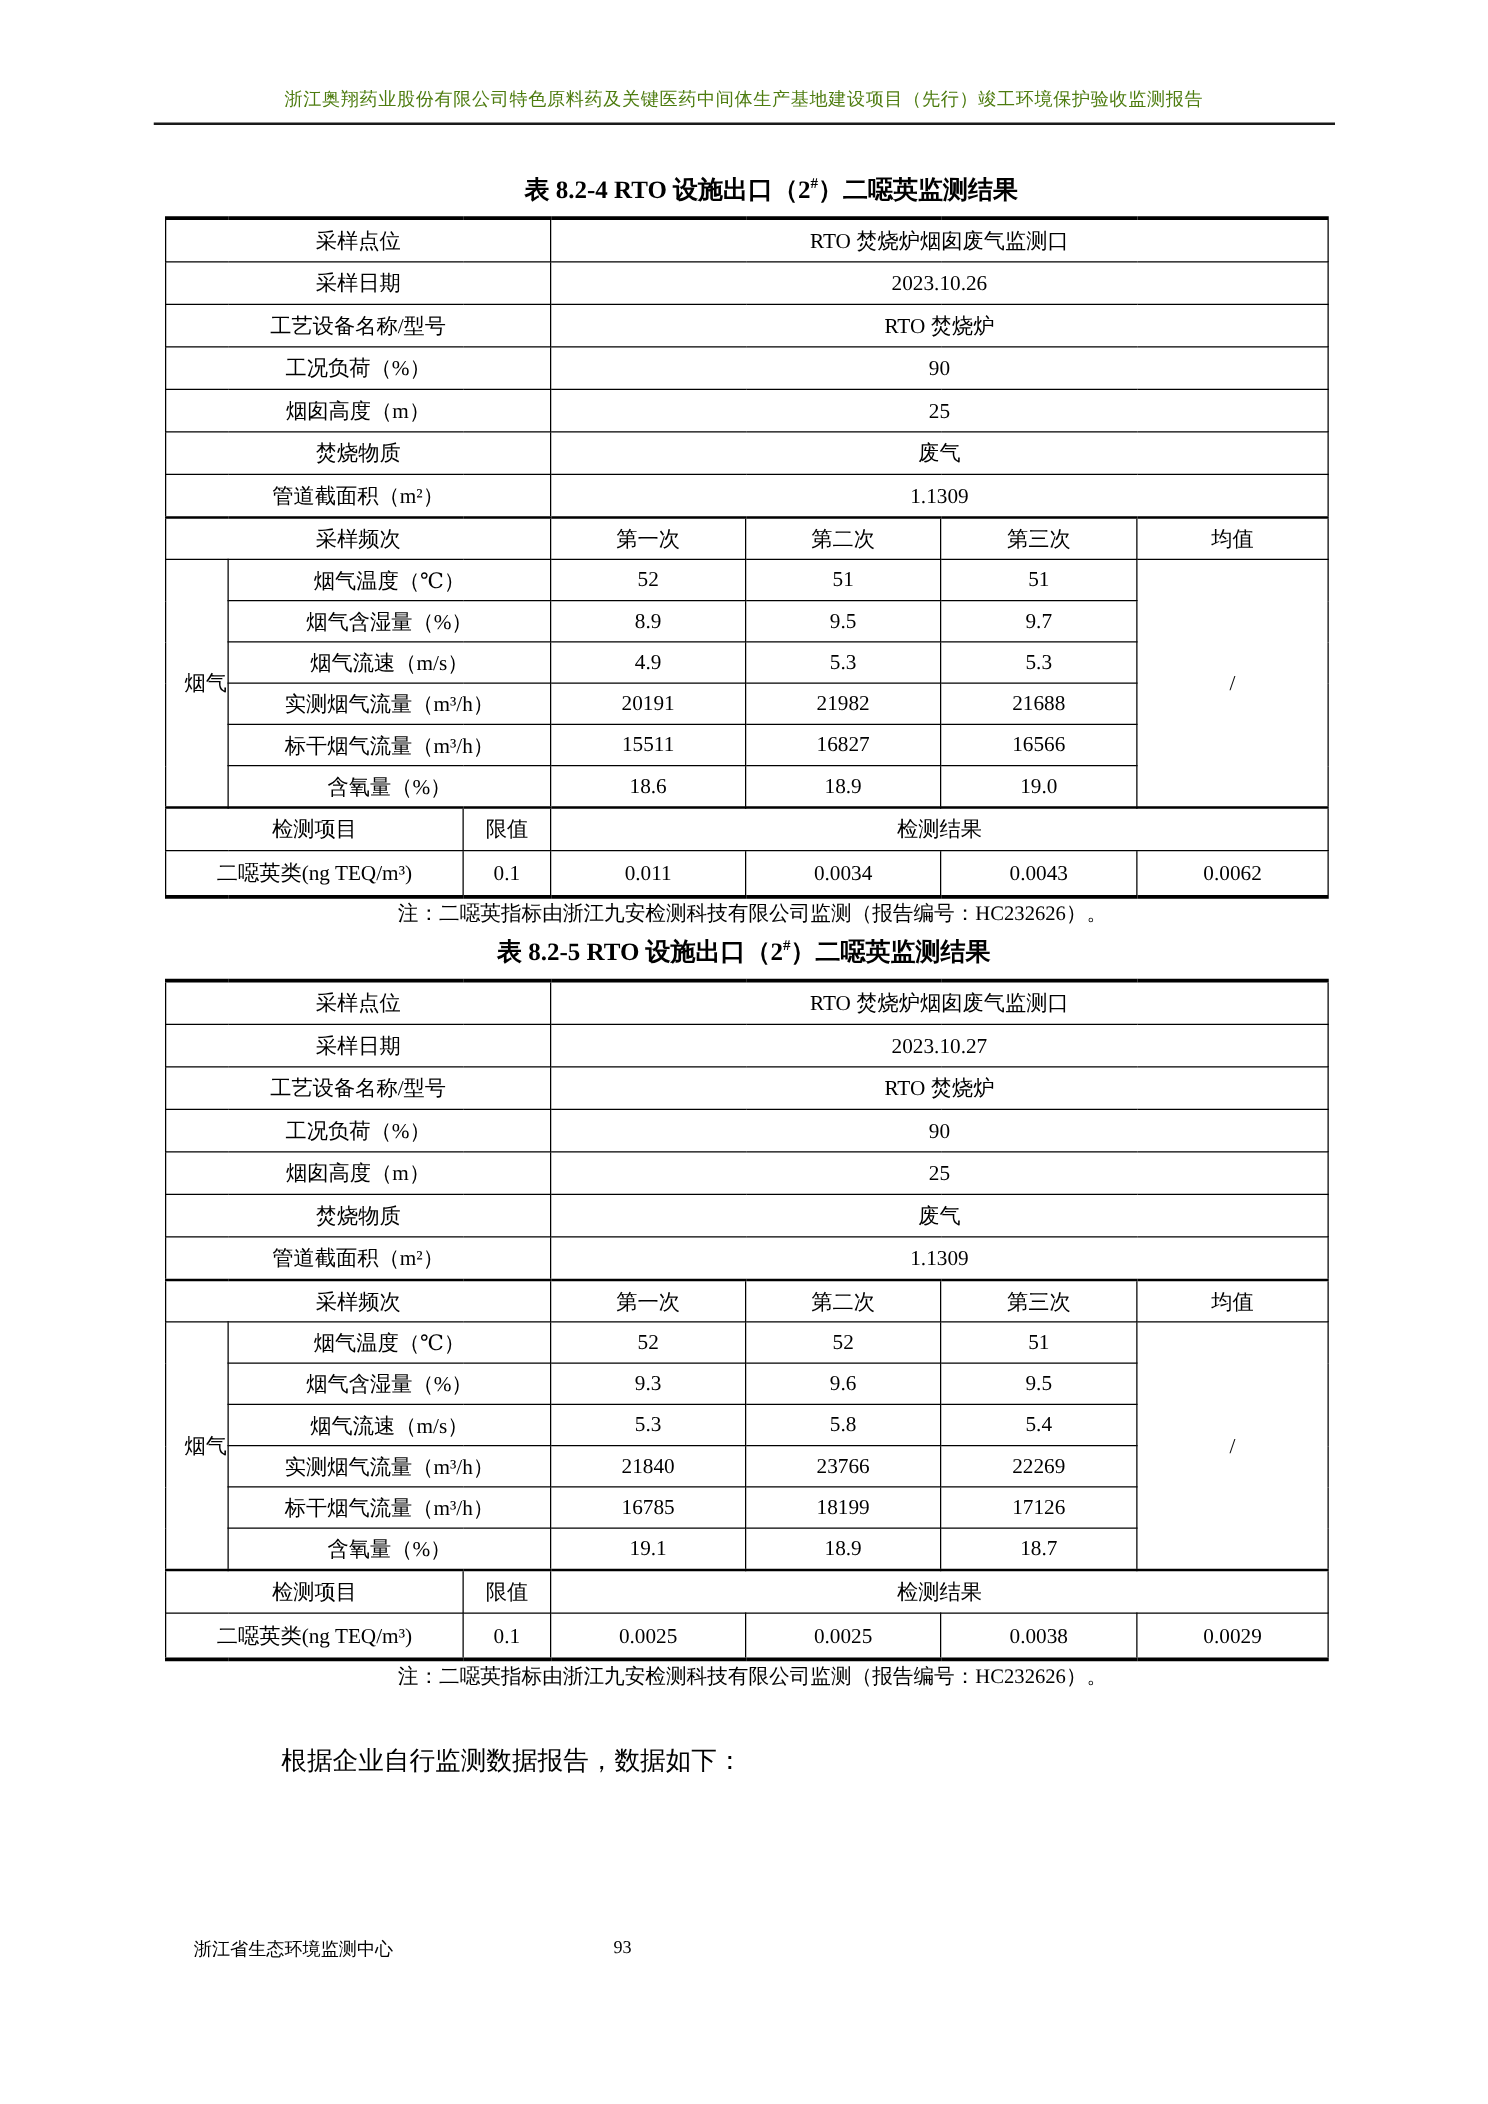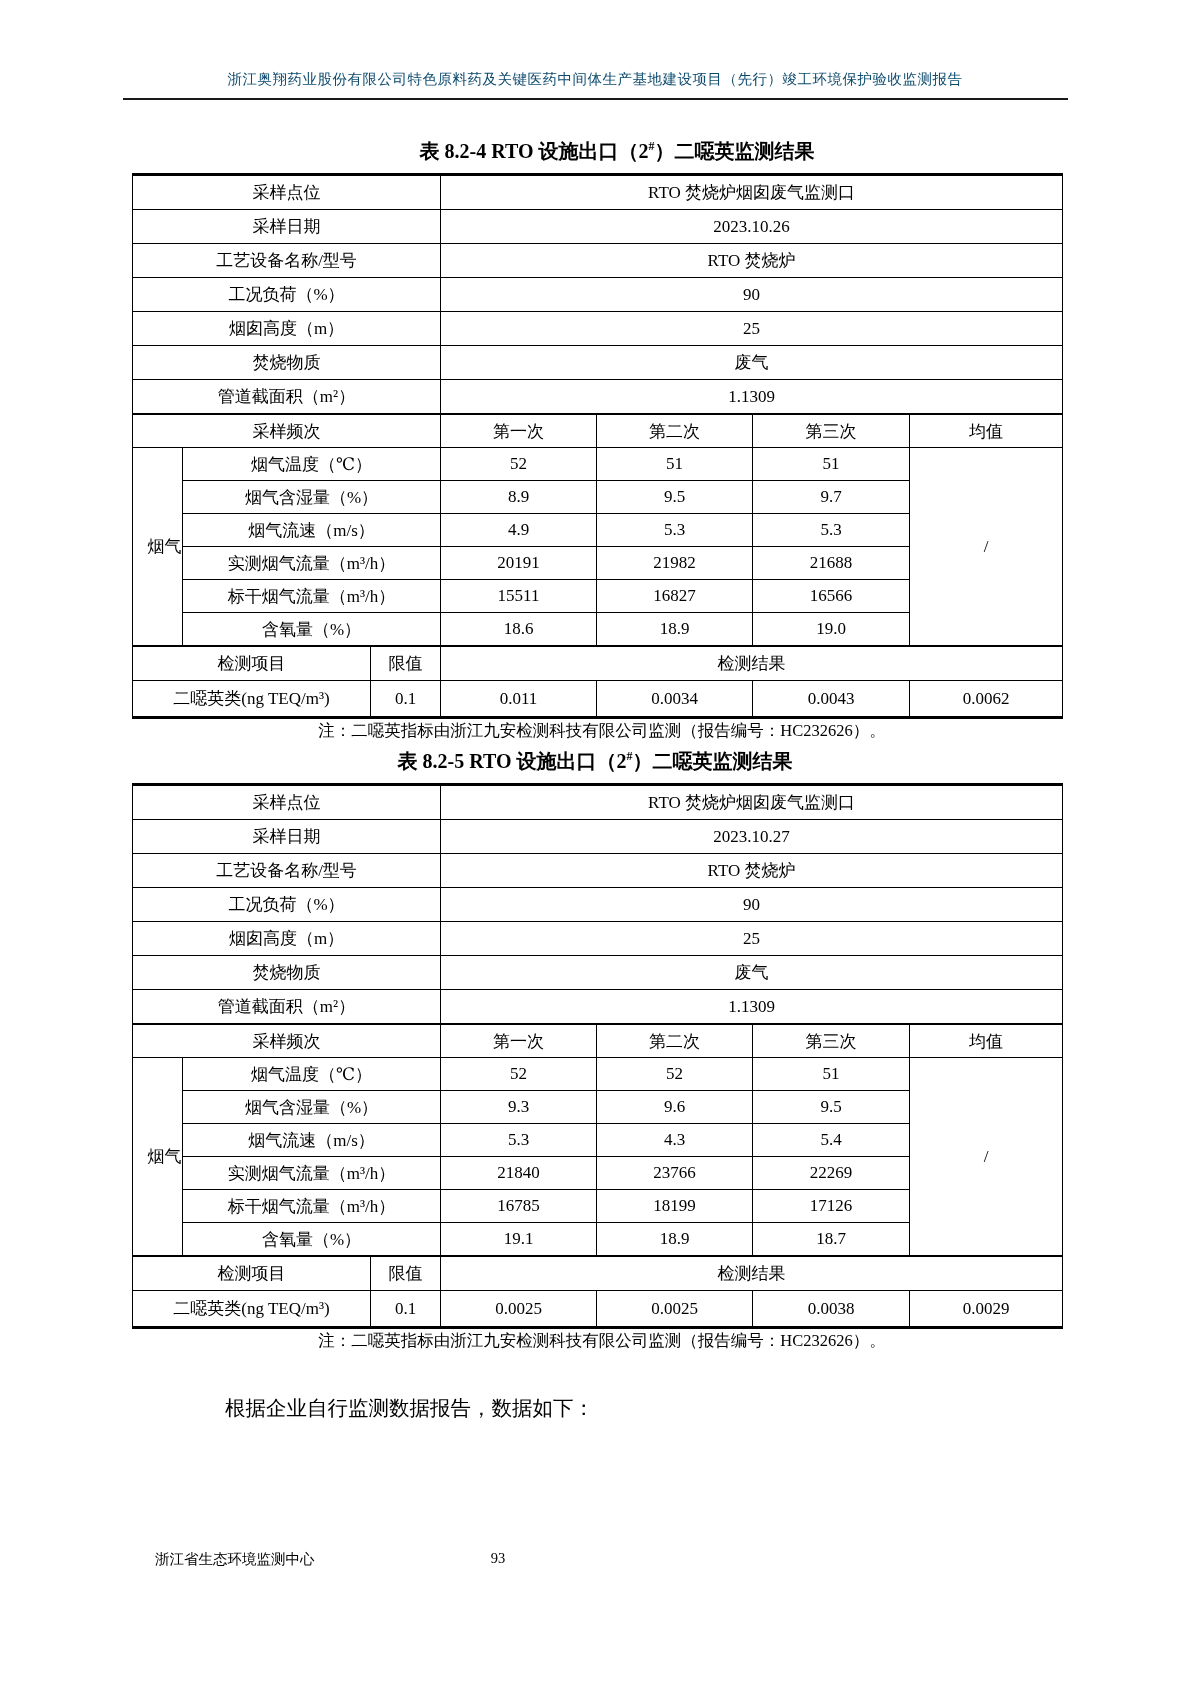--- a/index.html
+++ b/index.html
@@ -11,21 +11,21 @@
     position:relative;
     overflow:hidden;
   }
   .abs { position:absolute; }
 
   
   .page-header {
     top:70px; left:0; width:1190px;
     text-align:center;
     font-size:14.5px; letter-spacing:0.5px;
-    color:#0c4a6e;
+    color:#4d7c0f;
   }
   .header-rule {
     top:98px; left:123px; width:945px; height:0;
     border-top:2px solid #1a1a1a;
   }
 
   
   .tbl-title {
     left:0; width:1190px; text-align:center;
     font-size:20px; font-weight:bold;
@@ -259,21 +259,21 @@
   </tr>
   <tr class="r-param">
     <td colspan="2">烟气含湿量（%）</td>
     <td>9.3</td>
     <td>9.6</td>
     <td>9.5</td>
   </tr>
   <tr class="r-param">
     <td colspan="2">烟气流速（m/s）</td>
     <td>5.3</td>
-    <td>4.3</td>
+    <td>5.8</td>
     <td>5.4</td>
   </tr>
   <tr class="r-param">
     <td colspan="2">实测烟气流量（m³/h）</td>
     <td>21840</td>
     <td>23766</td>
     <td>22269</td>
   </tr>
   <tr class="r-param">
     <td colspan="2">标干烟气流量（m³/h）</td>

